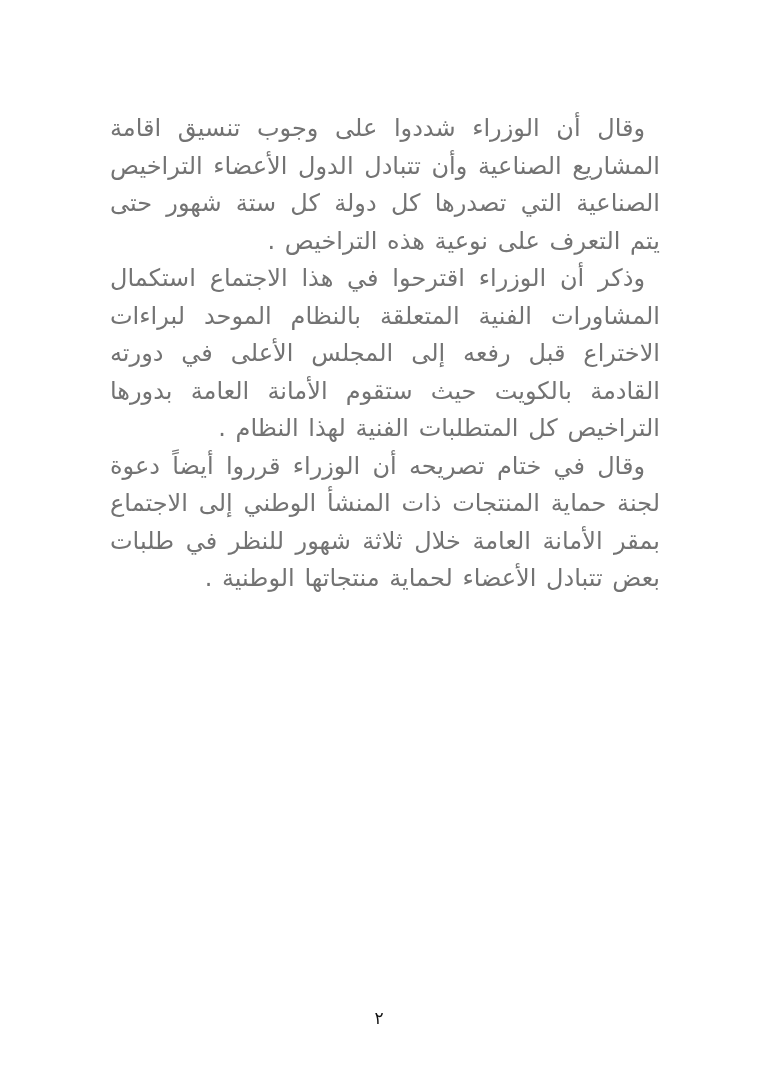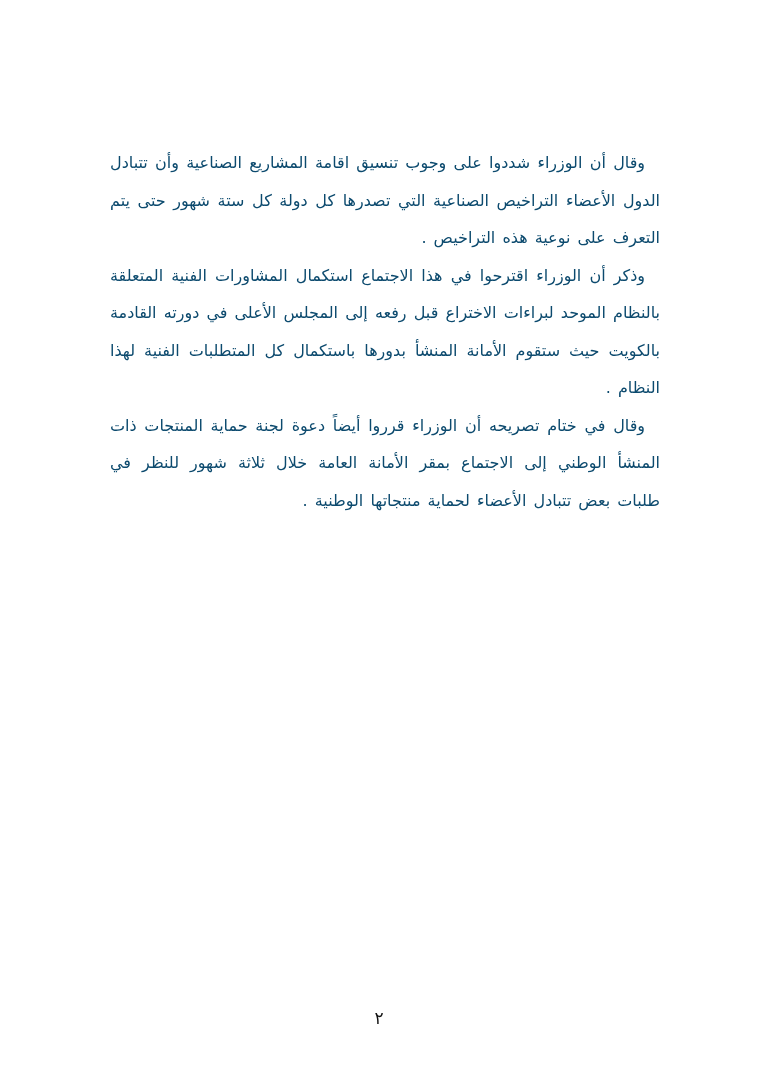--- a/index.html
+++ b/index.html
@@ -13,27 +13,27 @@
       position: relative;
       width: 758px;
       height: 1078px;
       background: #ffffff;
       overflow: hidden;
       margin: 0 auto;
     }
 
     .text-block {
       position: absolute;
-      top: 144px;
+      top: 110px;
       right: 98px;
       left: 110px;
       direction: rtl;
       unicode-bidi: embed;
-      color: #0c4a6e;
-      font-size: 16px;
+      color: #737373;
+      font-size: 24px;
       line-height: 37.5px;
     }
 
     .paragraph {
       direction: rtl;
       text-align: justify;
       text-align-last: right;
       text-indent: 15px;
       word-spacing: 2px;
       margin: 0;
@@ -51,19 +51,19 @@
       line-height: 24px;
     }
   </style>
 </head>
 <body>
 
 <div class="page">
 
   <div class="text-block">
     <p class="paragraph">وقال أن الوزراء شددوا على وجوب تنسيق اقامة المشاريع الصناعية وأن تتبادل الدول الأعضاء التراخيص الصناعية التي تصدرها كل دولة كل ستة شهور حتى يتم التعرف على نوعية هذه التراخيص .</p>
-    <p class="paragraph">وذكر أن الوزراء اقترحوا في هذا الاجتماع استكمال المشاورات الفنية المتعلقة بالنظام الموحد لبراءات الاختراع قبل رفعه إلى المجلس الأعلى في دورته القادمة بالكويت حيث ستقوم الأمانة المنشأ بدورها باستكمال كل المتطلبات الفنية لهذا النظام .</p>
+    <p class="paragraph">وذكر أن الوزراء اقترحوا في هذا الاجتماع استكمال المشاورات الفنية المتعلقة بالنظام الموحد لبراءات الاختراع قبل رفعه إلى المجلس الأعلى في دورته القادمة بالكويت حيث ستقوم الأمانة العامة بدورها التراخيص كل المتطلبات الفنية لهذا النظام .</p>
     <p class="paragraph">وقال في ختام تصريحه أن الوزراء قرروا أيضاً دعوة لجنة حماية المنتجات ذات المنشأ الوطني إلى الاجتماع بمقر الأمانة العامة خلال ثلاثة شهور للنظر في طلبات بعض تتبادل الأعضاء لحماية منتجاتها الوطنية .</p>
   </div>
 
   <div class="page-number">٢</div>
 
 </div>
 
 </body></html>

